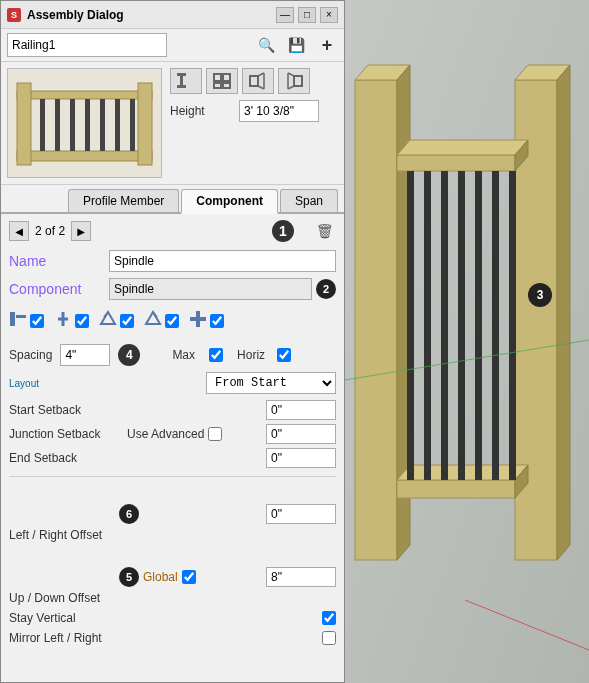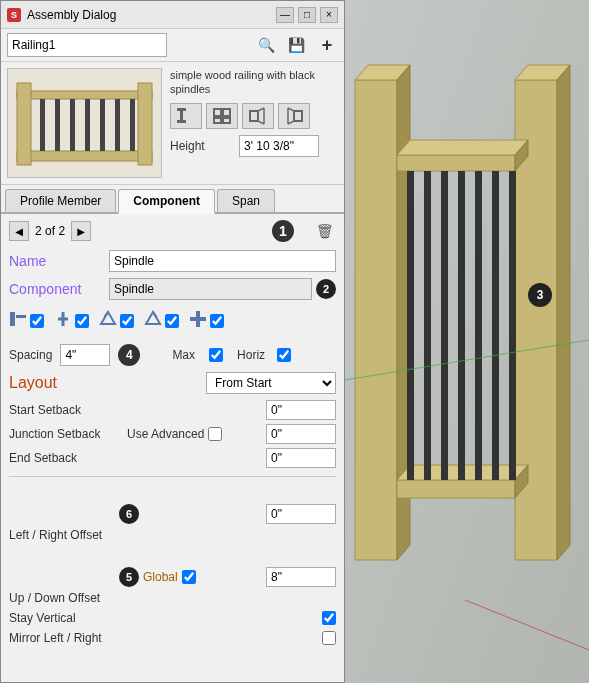--- a/index.html
+++ b/index.html
@@ -41,21 +41,21 @@
       display: flex;
       align-items: center;
       justify-content: center;
       color: white;
       font-size: 9px;
       font-weight: bold;
     }
     .title-bar-text {
       flex: 1;
       font-size: 12px;
-      font-weight: normal;
+      font-weight: bold;
     }
     .title-bar-controls {
       display: flex;
       gap: 4px;
     }
     .title-btn {
       width: 18px;
       height: 16px;
       background: #d4d4d4;
       border: 1px solid #aaa;
@@ -169,20 +169,21 @@
       cursor: pointer;
     }
 
     
     .tabs-row {
       display: flex;
       border-bottom: 2px solid #aaa;
       background: #f0f0f0;
       padding: 0 4px;
       padding-top: 4px;
+      justify-content: flex-end;
     }
     .tab {
       padding: 4px 14px;
       border: 1px solid #aaa;
       border-bottom: none;
       background: #e0e0e0;
       cursor: pointer;
       font-size: 12px;
       margin-right: 2px;
       border-radius: 3px 3px 0 0;
@@ -333,22 +334,22 @@
     }
 
     
     .layout-row {
       display: flex;
       align-items: center;
       margin-bottom: 6px;
     }
     .layout-label {
       width: 100px;
-      font-size: 16px;
-      color: #c2410c;
+      font-size: 10px;
+      color: #0369a1;
     }
     .layout-select {
       width: 130px;
       height: 22px;
       border: 1px solid #aaa;
       background: white;
       font-size: 12px;
       padding: 1px 4px;
     }
 
@@ -534,21 +535,20 @@
         <rect x="28" y="26" width="5" height="52" fill="#444"></rect>
         <rect x="43" y="26" width="5" height="52" fill="#444"></rect>
         <rect x="58" y="26" width="5" height="52" fill="#444"></rect>
         <rect x="73" y="26" width="5" height="52" fill="#444"></rect>
         <rect x="88" y="26" width="5" height="52" fill="#444"></rect>
         <rect x="103" y="26" width="5" height="52" fill="#444"></rect>
         <rect x="118" y="26" width="5" height="52" fill="#444"></rect>
       </svg>
     </div>
     <div class="preview-right">
-      <div class="preview-desc">simple wood railing with black spindles</div>
       <div class="icon-row">
         <div class="icon-btn">
           <svg width="20" height="18" viewBox="0 0 20 18">
               <rect x="4" y="2" width="3" height="14" fill="#666"></rect>
               <rect x="1" y="1" width="9" height="3" fill="#666"></rect>
               <rect x="1" y="13" width="9" height="3" fill="#666"></rect>
             </svg>
         </div>
         <div class="icon-btn">
           <svg width="20" height="18" viewBox="0 0 20 18">
@@ -677,21 +677,21 @@
       </div>
       <span style="width:16px;"></span>
       <span class="max-label">Max</span>
       <input type="checkbox" class="small-checkbox" checked="" style="margin: 0px 6px;">
       <span class="horiz-label">Horiz</span>
       <input type="checkbox" class="small-checkbox" checked="" style="margin-left: 4px;">
     </div>
 
     <div class="layout-row">
       <span class="layout-label">Layout</span>
-      <select class="layout-select" style="margin-left:auto;">
+      <select class="layout-select" style="margin-left:auto;font-family:Liberation Mono, monospace;">
         <option>From Start</option>
         <option>Centered</option>
         <option>From End</option>
       </select>
     </div>
 
     <div class="setback-row">
       <span class="setback-label">Start Setback</span>
       <input class="setback-input" type="text" value="0&quot;" style="">
     </div>

